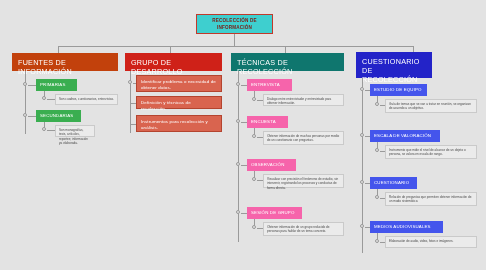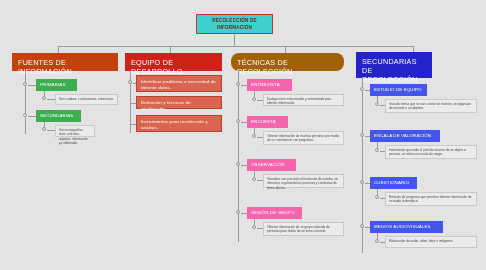--- a/index.html
+++ b/index.html
@@ -39,21 +39,21 @@
   .hdr {
     position: absolute;
     color: #ffffff;
     font-size: 7.2px;
     letter-spacing: .25px;
     padding: 5px 6px;
     line-height: 9px;
   }
   .hdr.green  { background: #c2410c; }
   .hdr.red    { background: #cf2118; }
-  .hdr.pink   { background: #a16207; border-radius: 8px; }
+  .hdr.pink   { background: #0f766e; }
   .hdr.blue   { background: #2323c8; }
 
   
   .sub {
     position: absolute;
     color: #ffffff;
     font-size: 4.4px;
     letter-spacing: .15px;
     padding: 3px 4px;
     line-height: 6px;
@@ -97,21 +97,21 @@
 
   <div class="dot" style="left:23px; top:113px;"></div>
   <div class="ln lnh" style="left:28px; top:116px; width:8px;"></div>
   <div class="sub green" style="left:36px; top:110px; width:45px; height:12px;">SECUNDARIAS</div>
   <div class="ln lnv" style="left:44px; top:122px; height:9px;"></div>
   <div class="dot" style="left:42px; top:127px;"></div>
   <div class="ln lnh" style="left:47px; top:130px; width:8px;"></div>
   <div class="leaf" style="left:55px; top:125px; width:40px; height:12px;">Son monografías, tesis, artículos, reportes; información ya elaborada.</div>
 
   <div class="ln lnv" style="left:170px; top:46px; height:7px;"></div>
-  <div class="hdr red" style="left:125px; top:53px; width:97px; height:18px;">EQUIPO DE DESARROLLO</div>
+  <div class="hdr red" style="left:125px; top:53px; width:97px; height:18px;">GRUPO DE DESARROLLO</div>
   <div class="ln lnv" style="left:130px; top:71px; height:62px;"></div>
 
   <div class="dot" style="left:128px; top:80px;"></div>
   <div class="ln lnh" style="left:133px; top:83px; width:3px;"></div>
   <div class="sub red" style="left:136px; top:75px; width:86px; height:17px;">Identificar problema o necesidad de obtener datos.</div>
 
   <div class="ln lnh" style="left:130px; top:103px; width:6px;"></div>
   <div class="sub red" style="left:136px; top:96px; width:86px; height:13px;">Definición y técnicas de recolección.</div>
 
   <div class="ln lnh" style="left:130px; top:124px; width:6px;"></div>
@@ -147,21 +147,21 @@
 
   <div class="dot" style="left:236px; top:210px;"></div>
   <div class="ln lnh" style="left:241px; top:213px; width:6px;"></div>
   <div class="sub pink" style="left:247px; top:207px; width:55px; height:12px;">SESIÓN DE GRUPO</div>
   <div class="ln lnv" style="left:254px; top:219px; height:10px;"></div>
   <div class="dot" style="left:252px; top:225px;"></div>
   <div class="ln lnh" style="left:257px; top:228px; width:6px;"></div>
   <div class="leaf" style="left:263px; top:222px; width:81px; height:14px;">Obtener información de un grupo reducido de personas para hablar de un tema concreto.</div>
 
   <div class="ln lnv" style="left:413px; top:46px; height:6px;"></div>
-  <div class="hdr blue" style="left:356px; top:52px; width:76px; height:26px;">SECUNDARIAS DE RECOLECCIÓN</div>
+  <div class="hdr blue" style="left:356px; top:52px; width:76px; height:26px;">CUESTIONARIO DE RECOLECCIÓN</div>
   <div class="ln lnv" style="left:362px; top:78px; height:175px;"></div>
 
   <div class="dot" style="left:360px; top:87px;"></div>
   <div class="ln lnh" style="left:365px; top:90px; width:5px;"></div>
   <div class="sub blue" style="left:370px; top:84px; width:57px; height:12px;">ESTUDIO DE EQUIPO</div>
   <div class="ln lnv" style="left:377px; top:96px; height:10px;"></div>
   <div class="dot" style="left:375px; top:102px;"></div>
   <div class="ln lnh" style="left:380px; top:105px; width:5px;"></div>
   <div class="leaf" style="left:385px; top:99px; width:92px; height:14px;">Guía de temas que se van a tratar en reunión, se organizan de acuerdo a un objetivo.</div>
 

